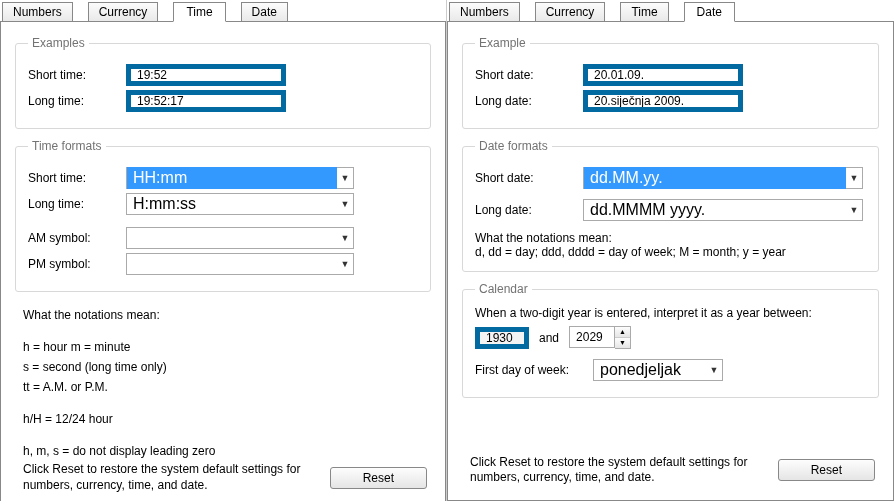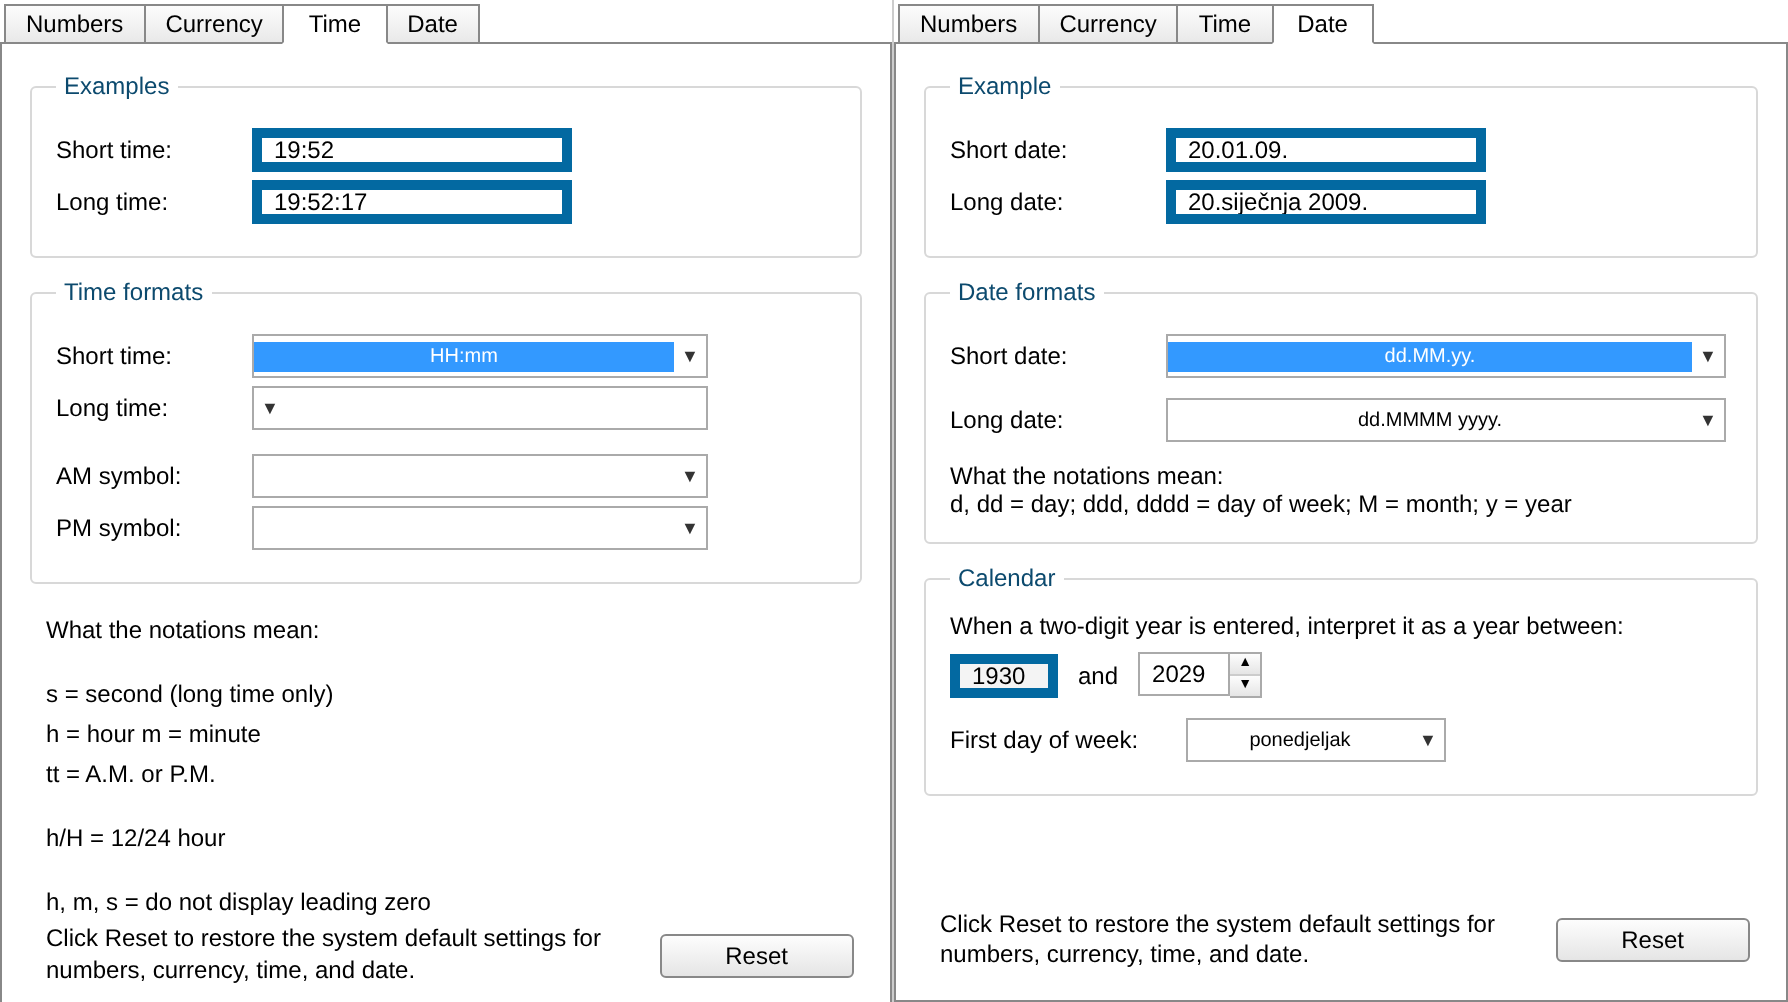--- a/index.html
+++ b/index.html
@@ -1,32 +1,32 @@
 <!DOCTYPE html>
 <html><head>
 <meta charset="utf-8">
 <style>
   * { box-sizing: border-box; margin: 0; padding: 0; }
   body { font-family: "Segoe UI", Tahoma, sans-serif; font-size: 12px; color: #000; background: #fff; }
   .wrap { display: flex; width: 894px; height: 501px; }
   .pane { width: 447px; height: 501px; position: relative; border-right: 1px solid #ccc; display: flex; flex-direction: column; }
   .pane:last-child { border-right: none; }
-  .tabstrip { display: flex; margin-top: 1px; margin-left: 2px; height: 20px; }
+  .tabstrip { display: flex; margin-top: 1px; margin-left: 2px; height: 20px; gap: 16px; }
   .tab { border: 1px solid #888; background: linear-gradient(#fcfcfc,#e9e9e9); padding: 2px 10px; font-size: 12px; cursor: default; position: relative; top: 1px; margin-right: -1px; }
   .tab.active { background: #fff; border-bottom: 1px solid #fff; z-index: 2; padding: 2px 12px;}
   .tabcontent { border: 1px solid #888; flex: 1; background: #fff; padding: 10px 8px 8px 8px; display: flex; flex-direction: column; position: relative;}
   fieldset { border: 1px solid #d8d8d8; border-radius: 3px; margin: 4px 6px 6px 6px; padding: 10px 12px 12px 12px; font-size: 12px; }
-  legend { padding: 0 4px; font-size: 12px; color: #0c4a6e; }
+  legend { padding: 0 4px; font-size: 12px; color: #737373; }
   .row { display: flex; align-items: center; margin: 4px 0; }
   .lbl { width: 98px; }
   .lbl2 { width: 108px; }
   .txt { border: 5px solid #0369a1; background: #fff; padding: 2px 6px; height: 22px; font-size: 12px; font-family: inherit; }
   .txt.ro { background: #fff; }
   .combo { position: relative; display: inline-flex; align-items: center; border: 1px solid #aaa; height: 22px; background: #fff; }
-  .combo .val { padding: 2px 6px; font-size: 10px; flex:1; white-space: nowrap; overflow: hidden; text-align: center;}
+  .combo .val { padding: 2px 6px; font-size: 16px; flex:1; white-space: nowrap; overflow: hidden;}
   .combo .arrow { width: 16px; text-align: center; font-size: 9px; color: #333; }
   .combo.sel .val { background: #3399ff; color: #fff; }
   .hint { margin: 6px 6px 0 14px; font-size: 12px; line-height: 1.5; }
   .footer { display: flex; align-items: center; margin: auto 10px 6px 14px; }
   .footer .msg { flex: 1; font-size: 12px; line-height: 1.3; padding-right: 18px;}
   .btn { border: 1px solid #888; border-radius: 3px; background: linear-gradient(#fdfdfd,#e5e5e5); padding: 3px 32px; font-size: 12px; cursor: default; }
   .spin { display: inline-flex; }
   .spin input { width: 46px; height: 22px; border: 1px solid #aaa; text-align: left; padding: 2px 6px; font-size: 12px; font-family: inherit;}
   .spinbtns { display: flex; flex-direction: column; border: 1px solid #aaa; border-left: none; width: 16px;}
   .spinbtns span { flex:1; font-size: 7px; text-align: center; line-height: 10px; background: linear-gradient(#fdfdfd,#e5e5e5); border-bottom:1px solid #ccc;}
@@ -63,20 +63,21 @@
         <div class="row">
           <span class="lbl">Short time:</span>
           <div class="combo sel" style="width:228px">
             <span class="val">HH:mm</span>
               <span class="arrow">▼</span>
           </div>
         </div>
         <div class="row">
           <span class="lbl">Long time:</span>
           <div class="combo" style="width:228px">
+            <span class="val">H:mm:ss</span>
               <span class="arrow">▼</span>
           </div>
         </div>
         <div class="row" style="margin-top:12px">
           <span class="lbl">AM symbol:</span>
           <div class="combo" style="width:228px">
             <span class="val"></span>
               <span class="arrow">▼</span>
           </div>
         </div>
@@ -85,22 +86,22 @@
           <div class="combo" style="width:228px">
             <span class="val"></span>
               <span class="arrow">▼</span>
           </div>
         </div>
       </fieldset>
 
       <div class="hint">
         <div class="notation-line">What the notations mean:</div>
         <div style="height:10px"></div>
+        <div class="notation-line">h = hour   m = minute</div>
         <div class="notation-line">s = second (long time only)</div>
-        <div class="notation-line">h = hour   m = minute</div>
         <div class="notation-line">tt = A.M. or P.M.</div>
         <div style="height:10px"></div>
         <div class="notation-line">h/H = 12/24 hour</div>
         <div style="height:10px"></div>
         <div class="notation-line">h, m, s = do not display leading zero</div>
       </div>
 
       <div class="footer">
         <div class="msg">Click Reset to restore the system default settings for numbers, currency, time, and date.</div>
         <button class="btn">Reset</button>

